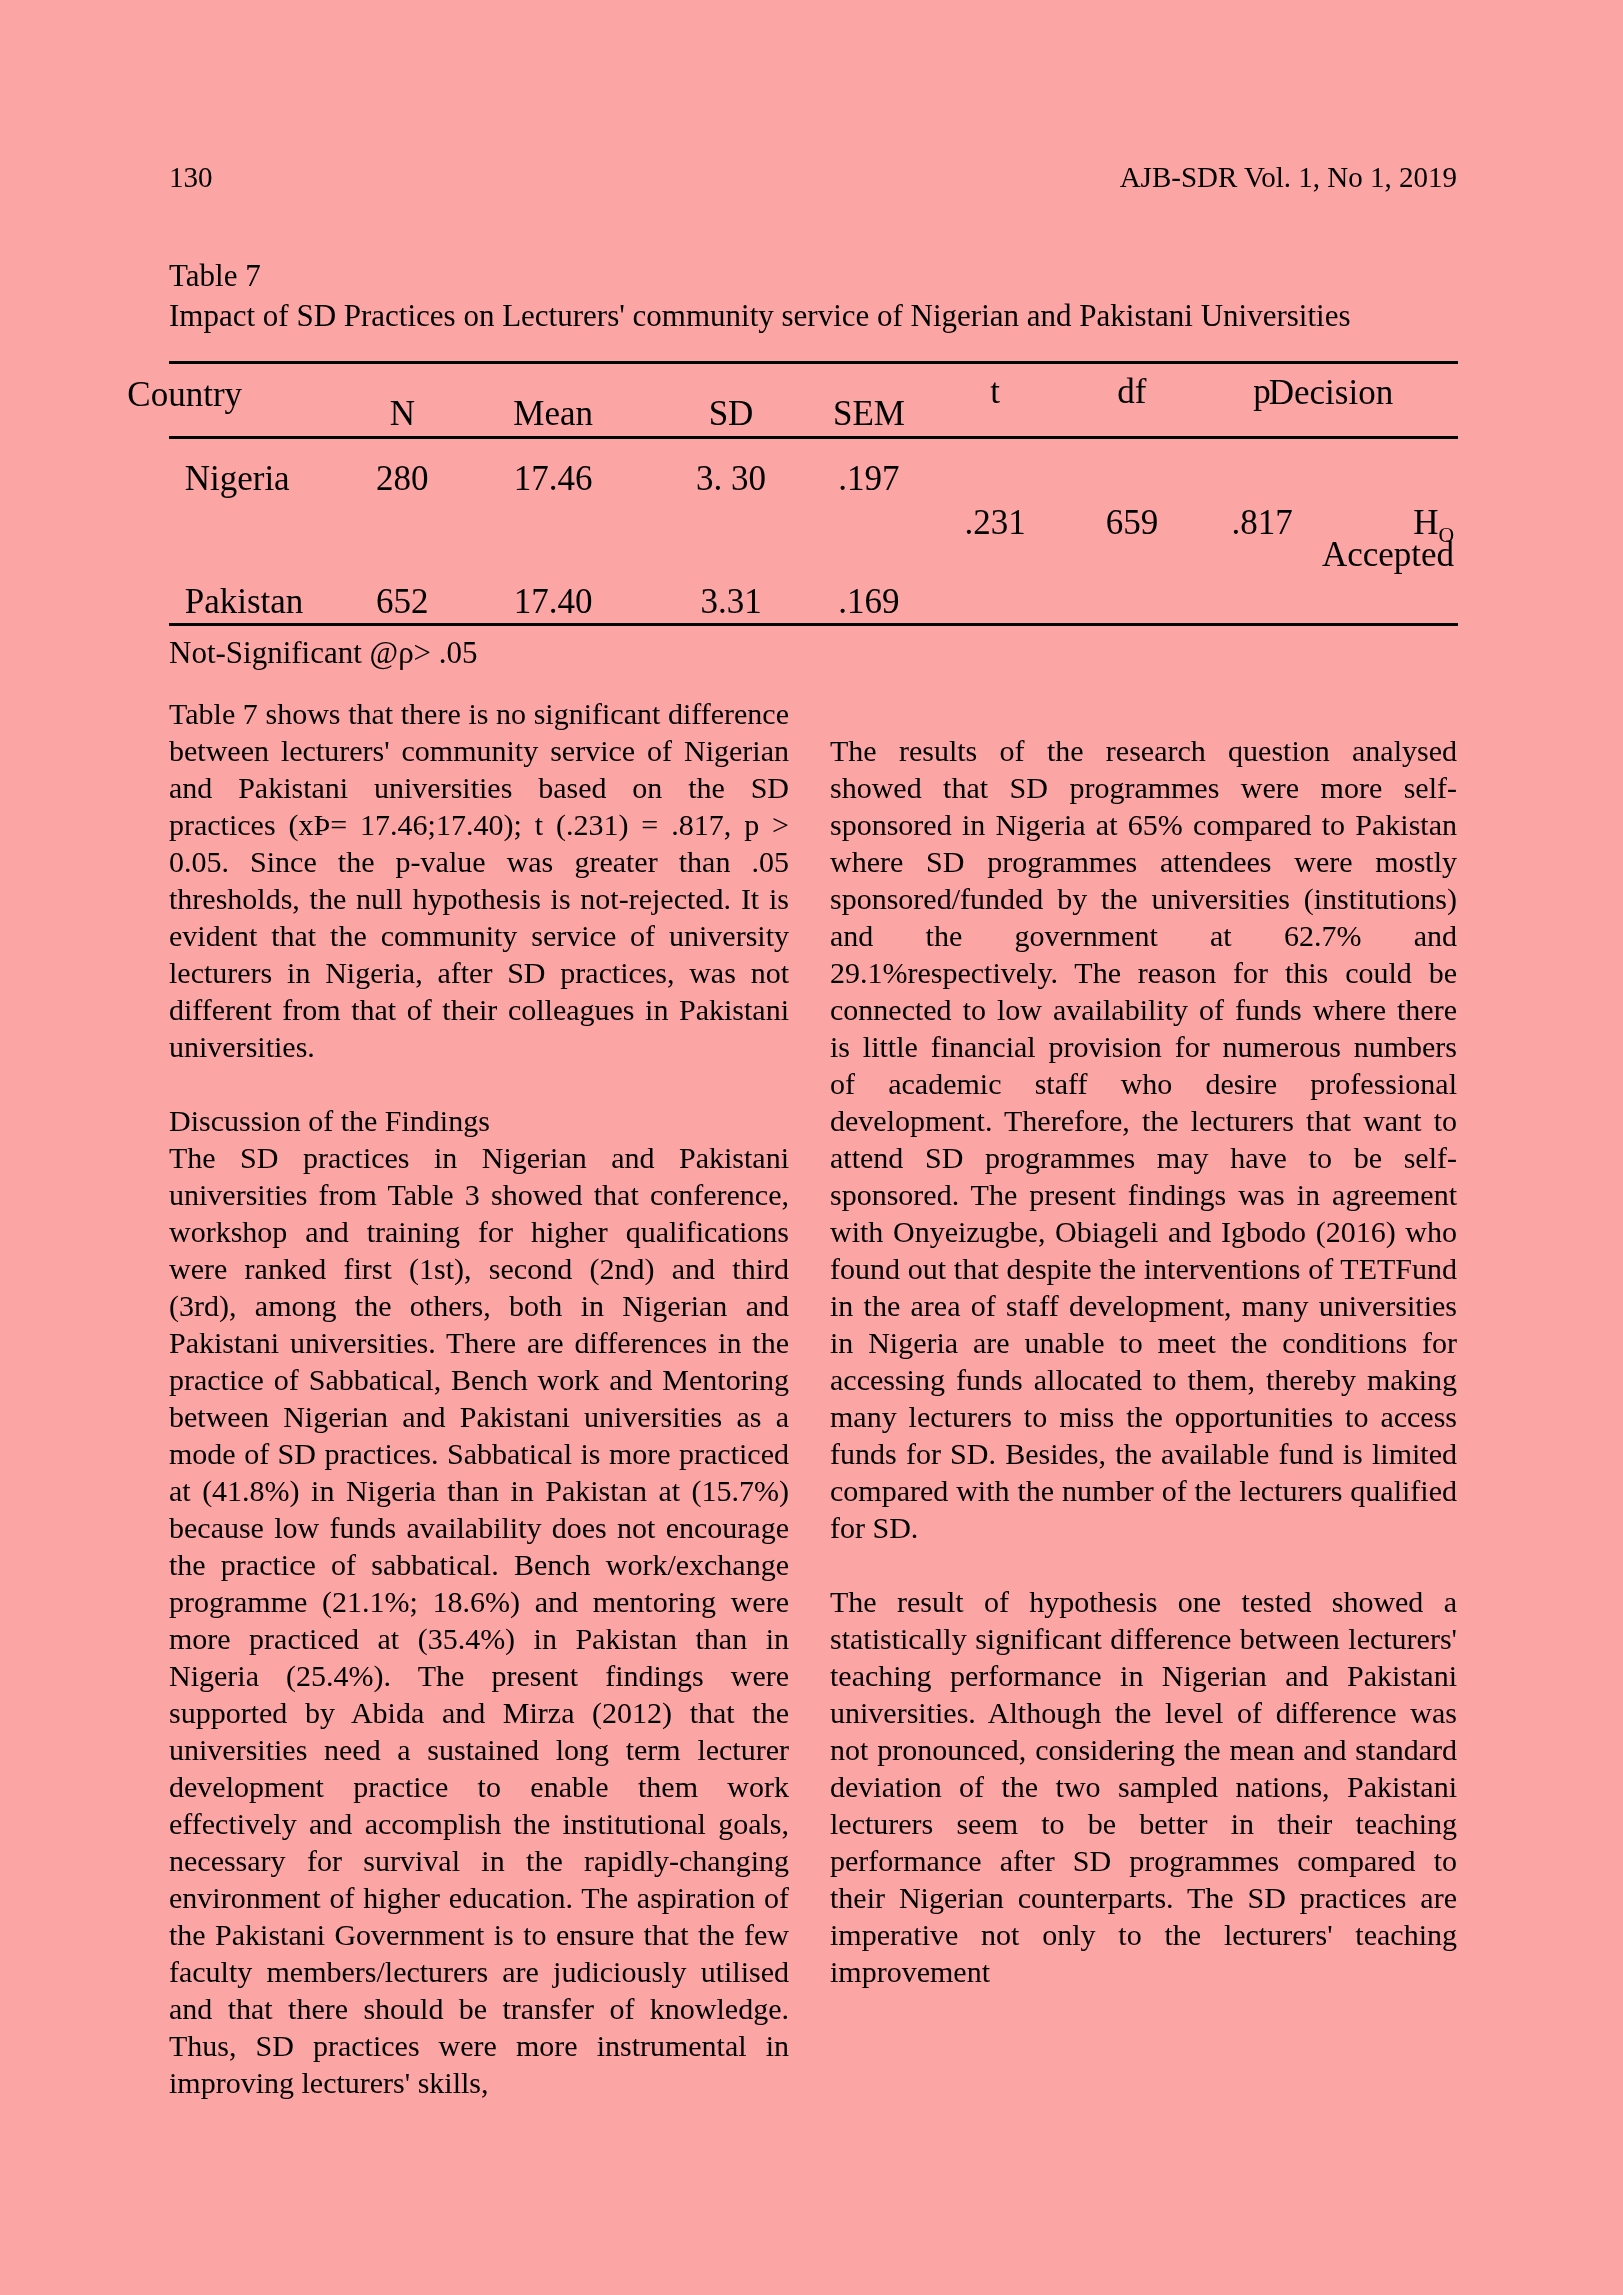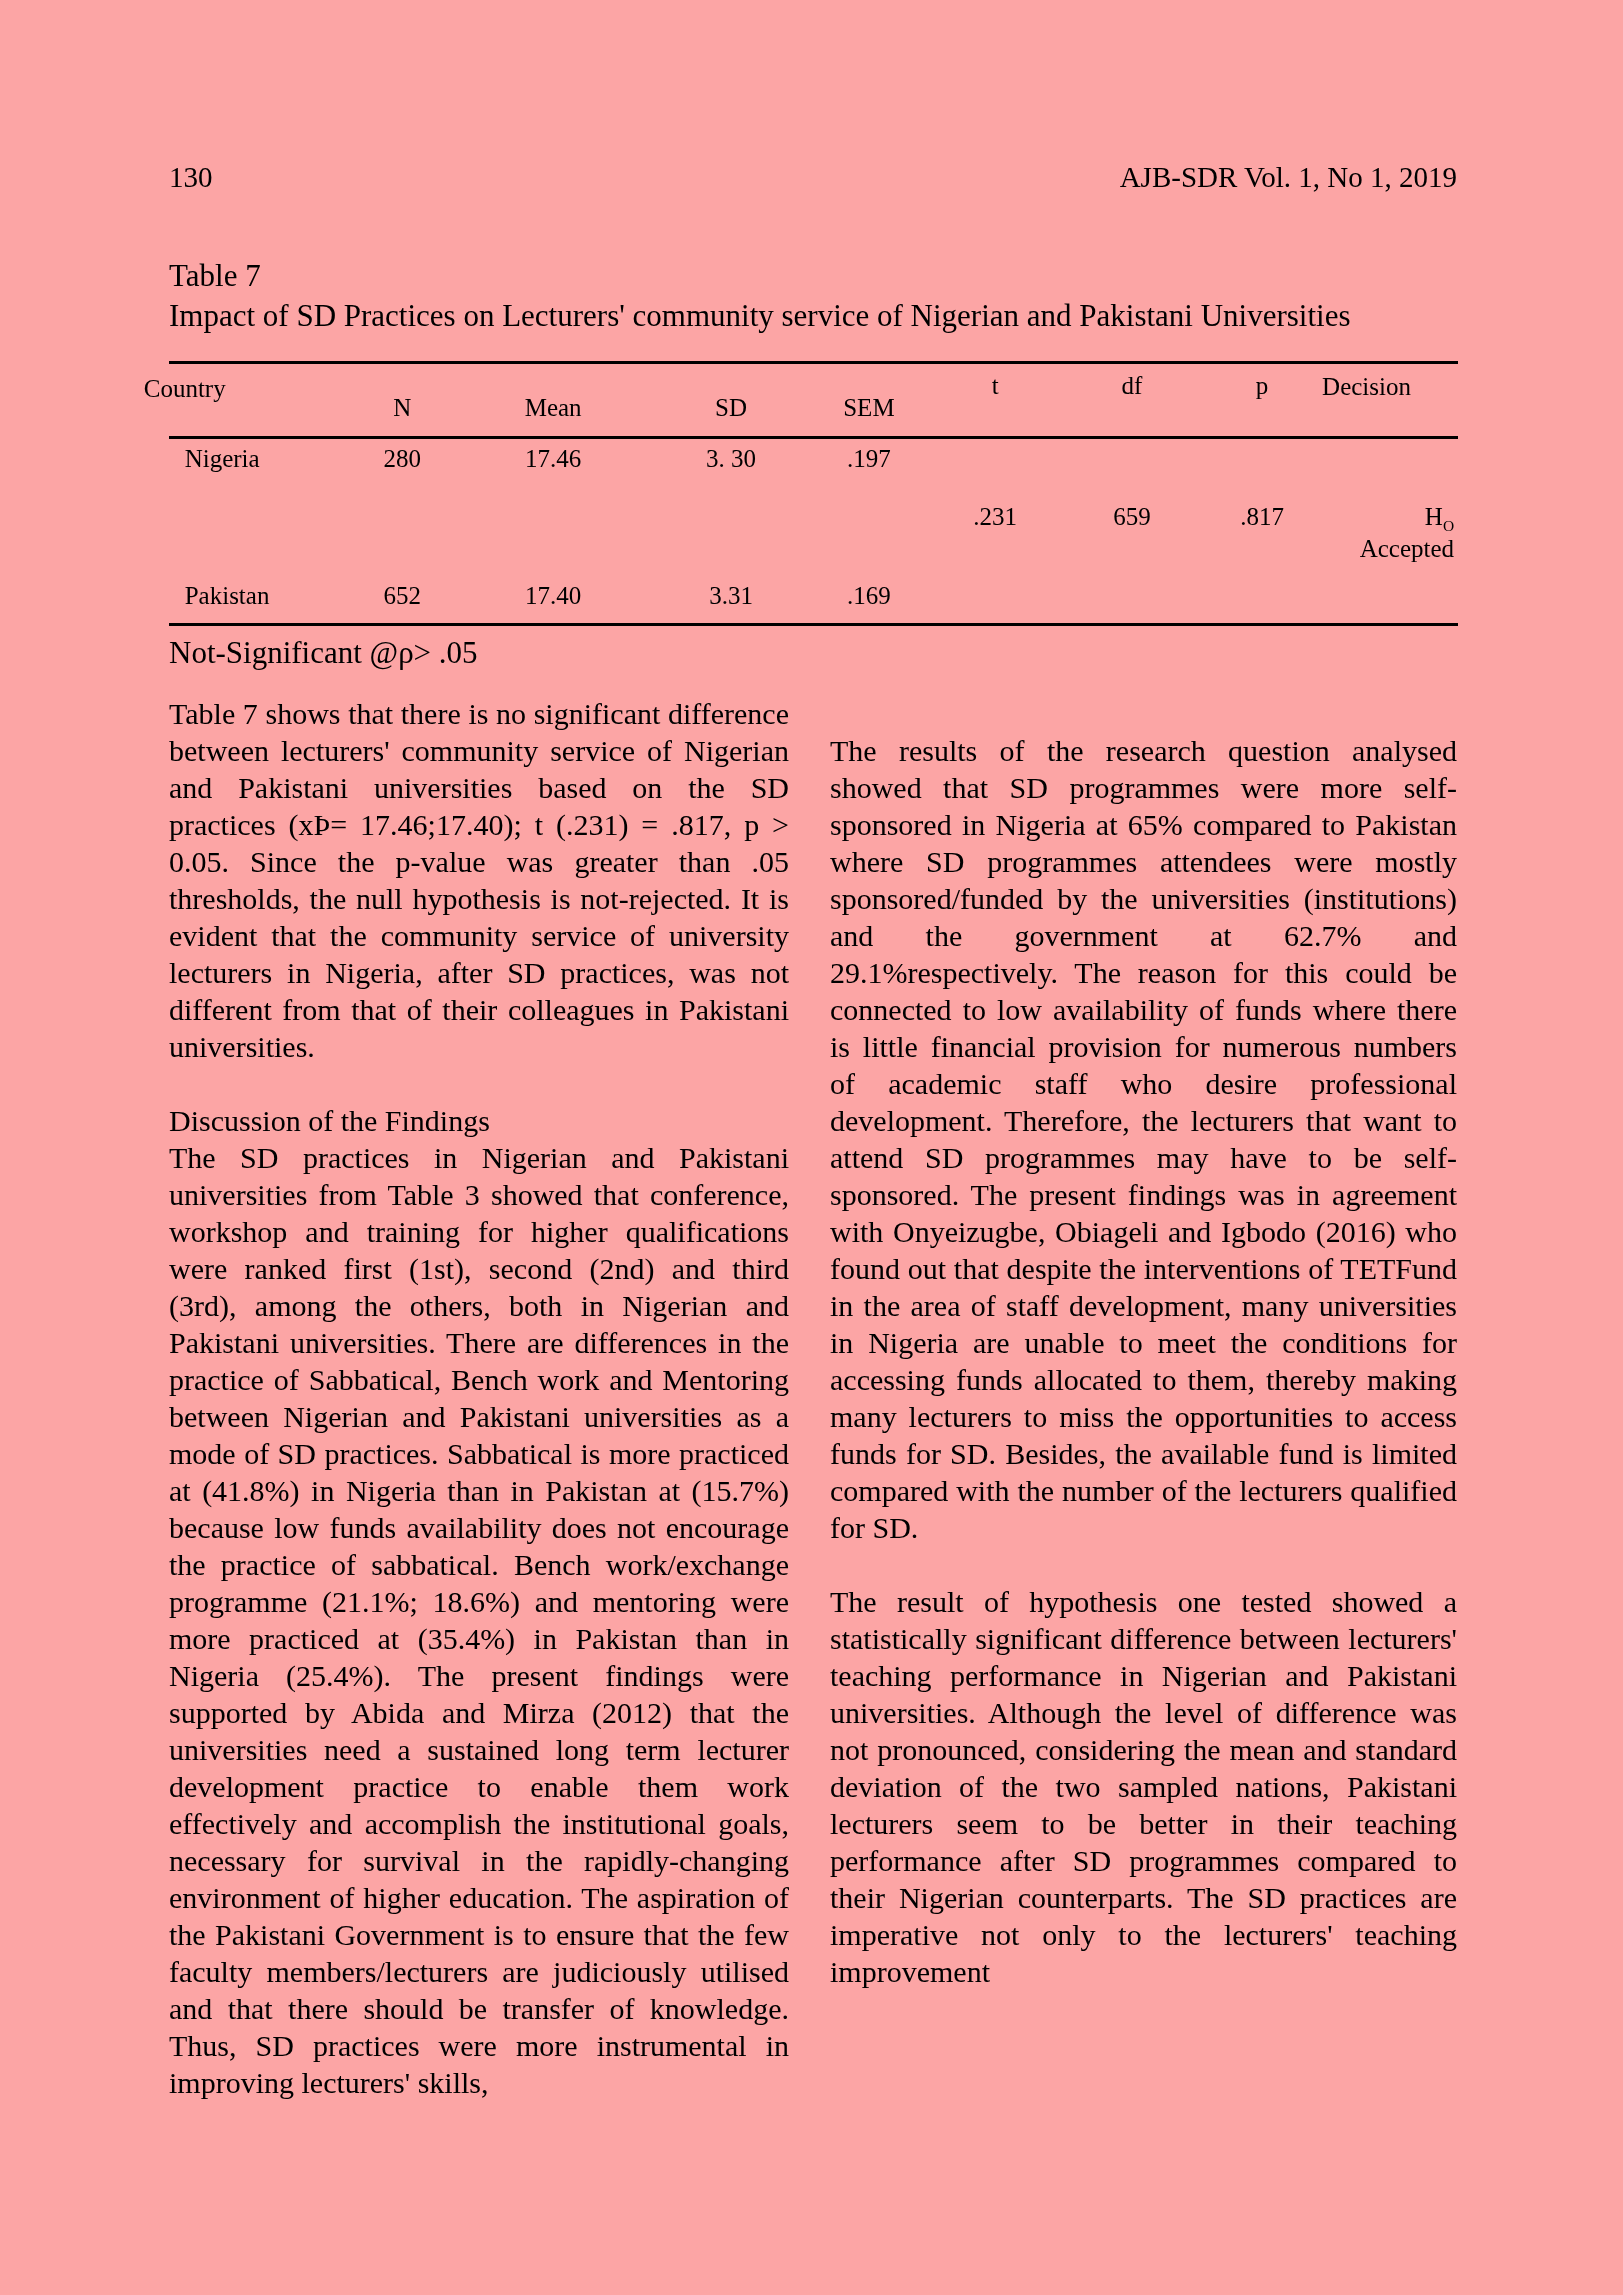--- a/index.html
+++ b/index.html
@@ -34,21 +34,21 @@
     top: 298px;
     width: 1289px;
     font-size: 31px;
   }
   .stat-table {
     position: absolute;
     left: 169px;
     top: 361px;
     width: 1289px;
     border-top: 3.9px solid #000;
-    font-size: 25px;
+    font-size: 35px;
   }
   .t-head {
     position: relative;
     height: 72px;
     border-bottom: 3.9px solid #000;
   }
   .t-head span {
     position: absolute;
     transform: translateX(-50%);
     white-space: nowrap;
@@ -67,21 +67,21 @@
     height: 184px;
     border-bottom: 3.9px solid #000;
   }
   .t-body span.cell {
     position: absolute;
     transform: translateX(-50%);
     white-space: nowrap;
   }
   .b-country   { left: 15.7px !important; transform: none !important; }
   .b-right     { left: auto !important; right: 3.9px !important; transform: none !important; }
-  .row1 { top: 6px; }
+  .row1 { top: 20px; }
   .rowt { top: 64px; }
   .rowa { top: 96px; }
   .row2 { top: 143px; }
   .col-n    { left: 18.1%; }
   .col-mean { left: 29.8%; }
   .col-sd   { left: 43.6%; }
   .col-sem  { left: 54.3%; }
   .col-t    { left: 64.1%; }
   .col-df   { left: 74.7%; }
   .col-p    { left: 84.8%; }

